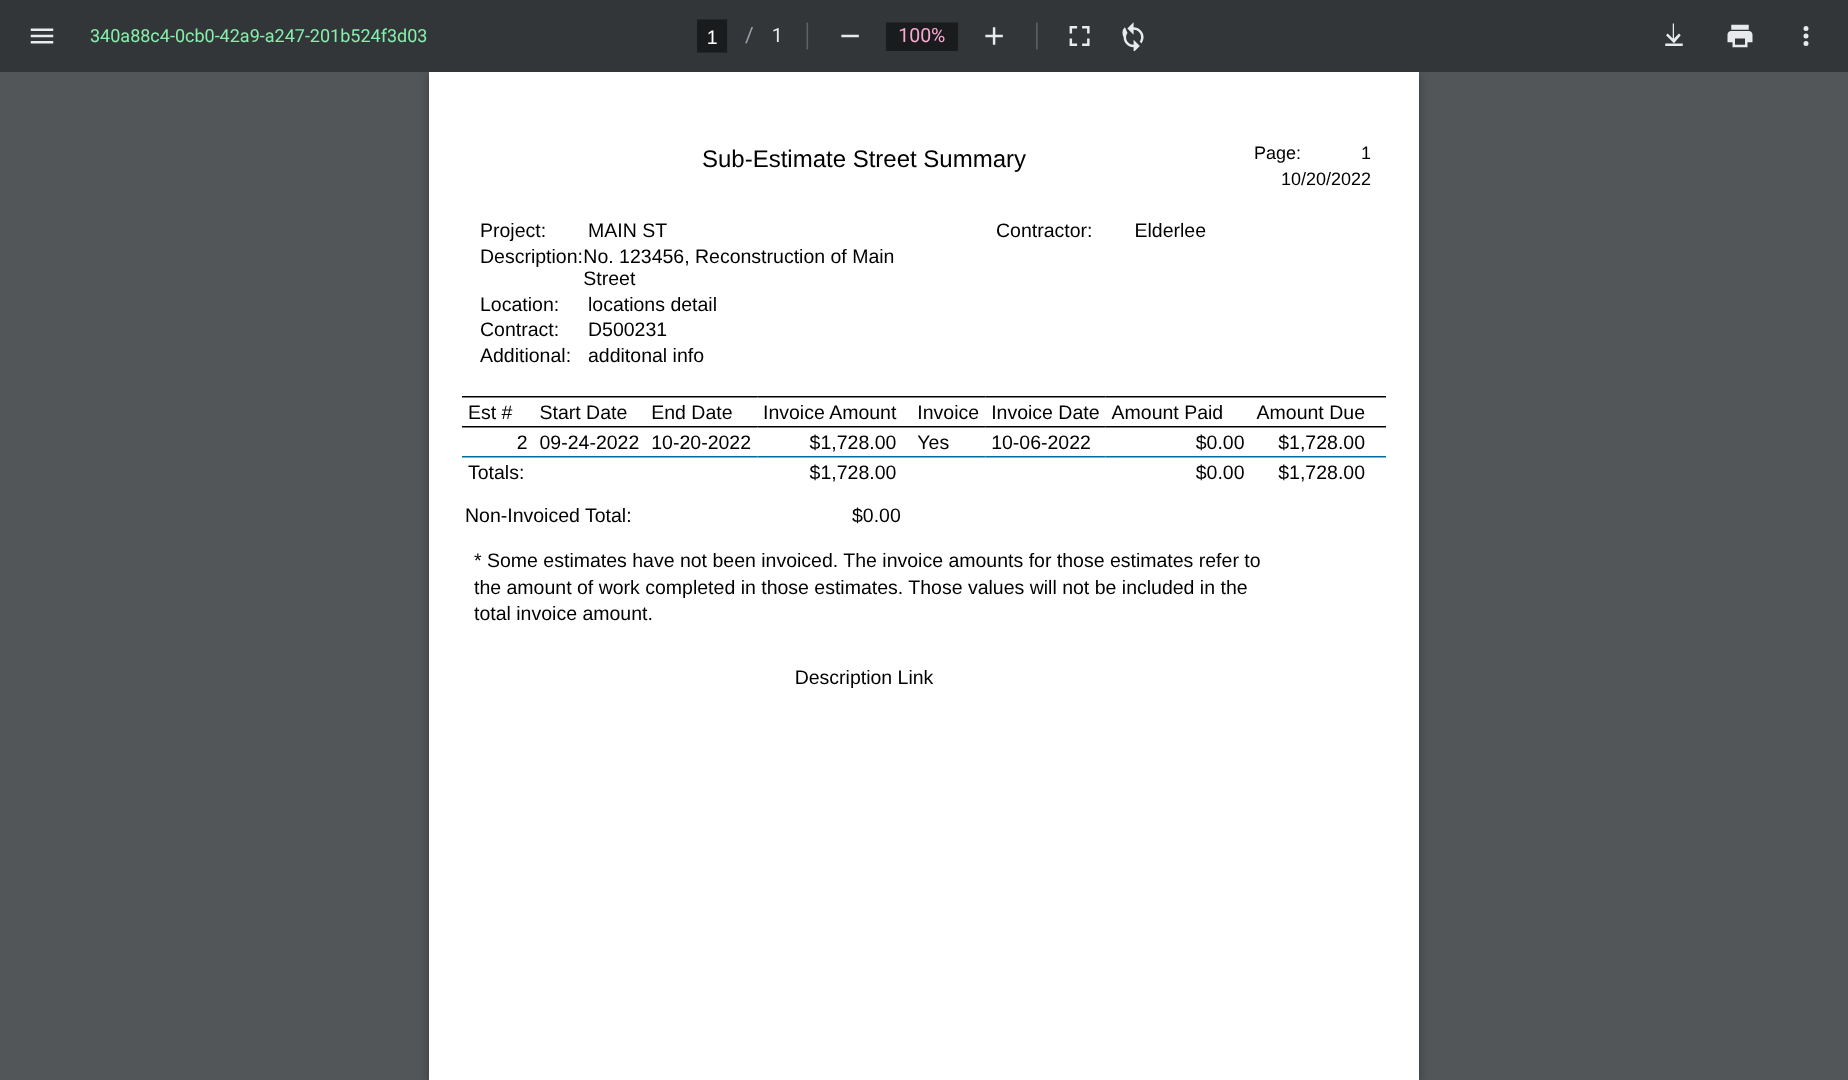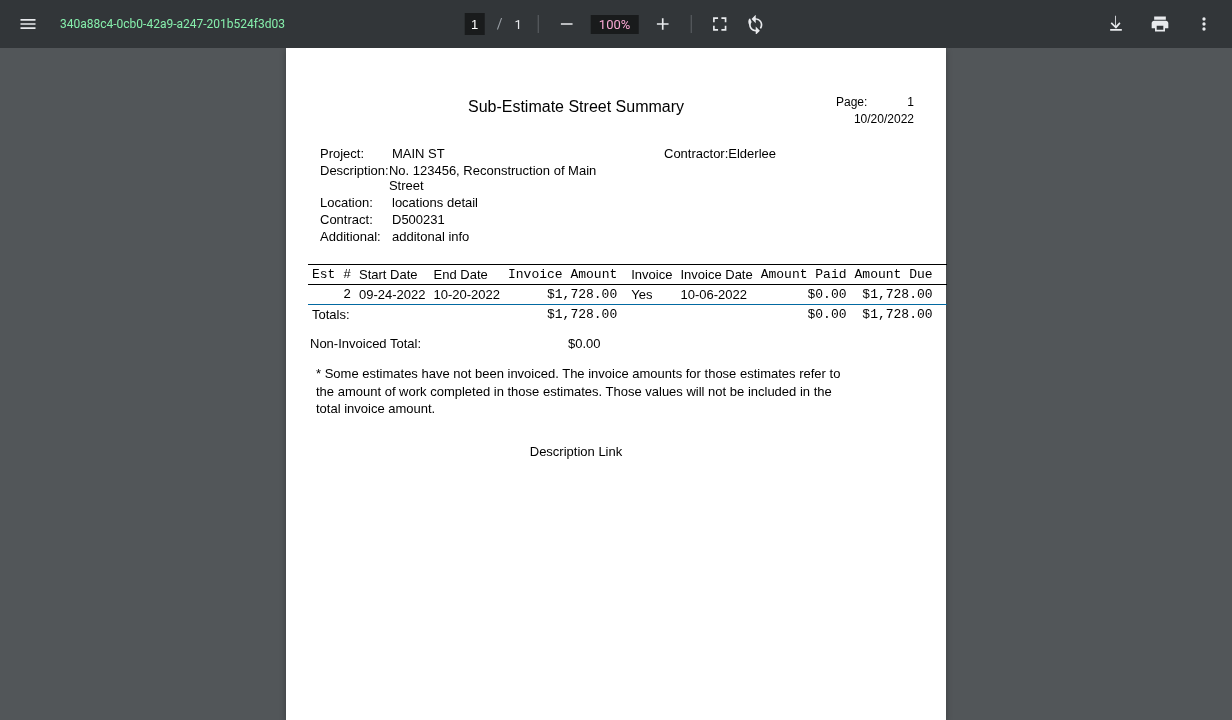--- a/index.html
+++ b/index.html
@@ -116,21 +116,21 @@
     .doc-pageinfo .row1 { display: flex; gap: 40px; }
 
     .info-block {
       display: flex;
       gap: 40px;
       font-size: 13px;
       margin-bottom: 18px;
       padding-left: 12px;
     }
     .info-left { flex: 1; }
-    .info-right { width: 260px; display: flex; }
+    .info-right { width: 260px; display: flex; gap: 28px; }
     .info-row { display: flex; margin-bottom: 2px; }
     .info-label { width: 72px; }
     .info-value { }
 
     table.est {
       width: 100%;
       border-collapse: collapse;
       font-size: 13px;
     }
     table.est thead th {
@@ -141,21 +141,21 @@
       padding: 2px 4px;
       white-space: nowrap;
     }
     table.est tbody td {
       padding: 2px 4px;
       white-space: nowrap;
     }
     table.est tbody tr.totals td {
       border-top: 1px solid #0369a1;
     }
-    .r { text-align: right; font-family: Liberation Mono, monospace; }
+    .r { text-align: right; }
 
     .noninvoiced {
       display: flex;
       font-size: 13px;
       margin-top: 12px;
       padding-left: 2px;
     }
     .noninvoiced .lab { width: 258px; }
     .noninvoiced .val { text-align: right; width: 26px; }
 

